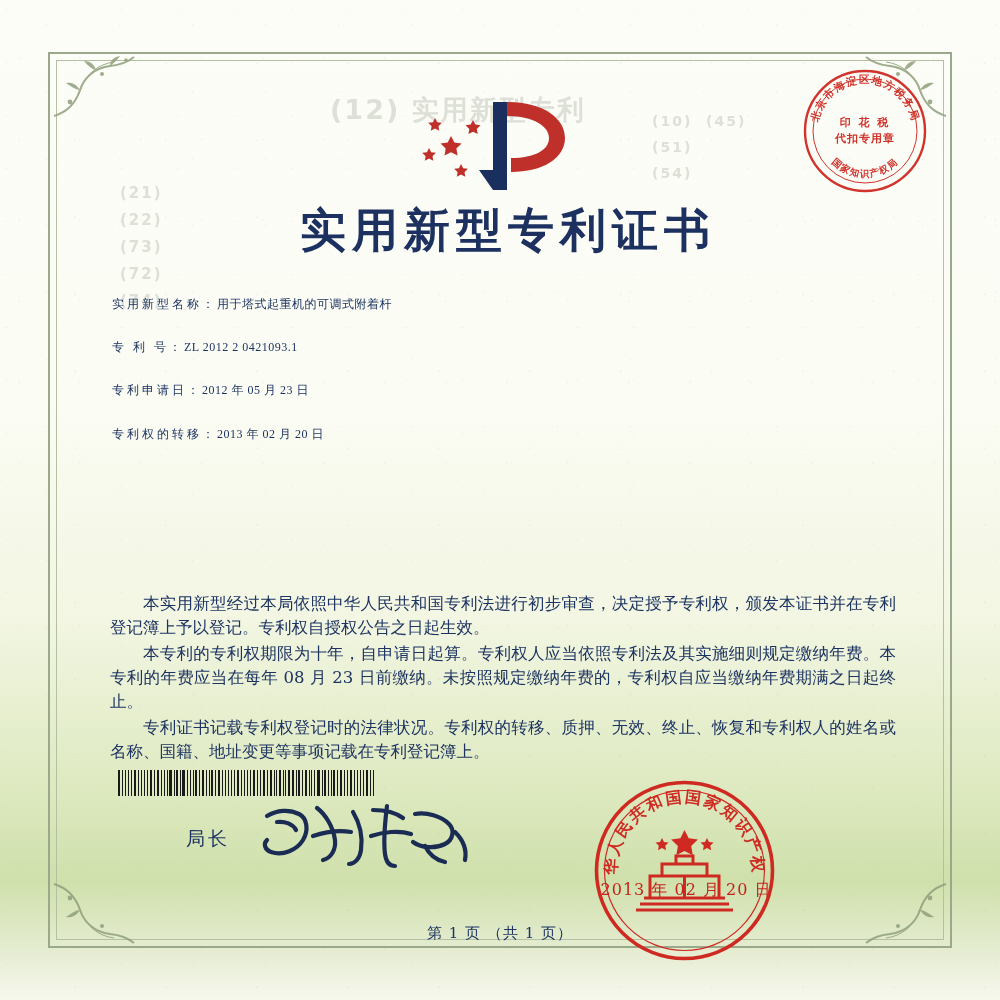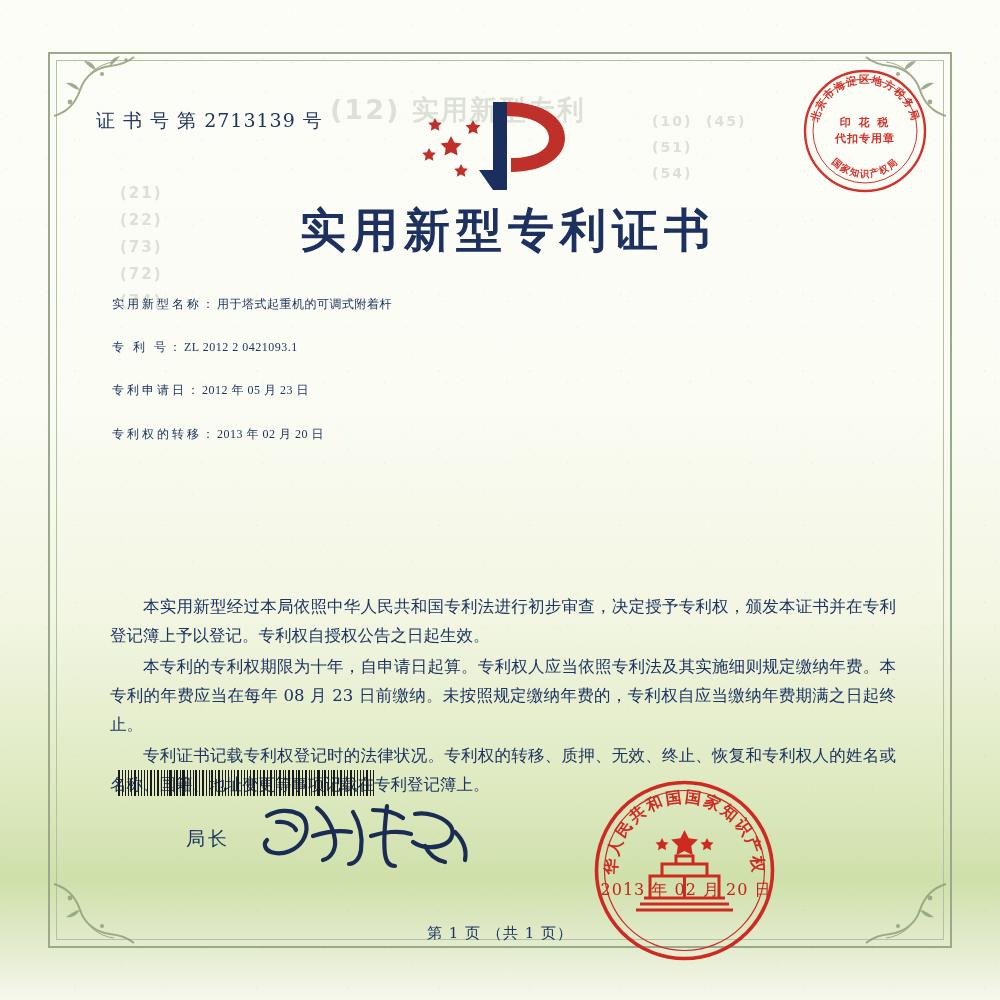--- a/index.html
+++ b/index.html
@@ -122,21 +122,21 @@
   }
   .f-label { letter-spacing: 3px; }
   .f-value { letter-spacing: .5px; }
 
   
   #body-text {
     position: absolute; left: 110px; right: 104px; top: 592px;
     font-family: "DejaVu Serif", serif;
     font-size: 16.5px;
     color: #1d3361;
-    line-height: 29px;
+    line-height: 24px;
     text-align: justify;
   }
   #body-text p { margin: 0 0 2px 0; text-indent: 2em; }
 
   
   #barcode {
     position: absolute; left: 118px; top: 770px;
     width: 258px; height: 26px;
     display: flex; align-items: stretch;
   }
@@ -227,21 +227,20 @@
       <path d="M30 36 C26 30 22 28 16 29 C22 33 26 36 30 36 Z" fill="currentColor"></path>
       <circle cx="20" cy="48" r="2.4" fill="currentColor"></circle>
       <circle cx="52" cy="20" r="2" fill="currentColor"></circle>
     </svg>
   </div>
 
   <div class="ghost" id="ghost-title">(12) 实用新型专利</div>
   <div class="ghost" id="ghost-col-a">(21)<br>(22)<br>(73)<br>(72)<br>(74)</div>
   <div class="ghost" id="ghost-col-b">(10)&nbsp;&nbsp;(45)<br>(51)<br>(54)</div>
 
-  <div id="cert-no">证 书 号 第 2713139 号</div>
 
   <div id="logo">
     <svg viewBox="0 0 175 100">
       <path d="M78 6 L92 6 L92 94 L78 94 Z" fill="#1b2f5e"></path>
       <path d="M92 6 C128 6 150 22 150 42 C150 62 128 76 96 76 L96 62 C120 62 134 54 134 42 C134 30 118 20 92 20 Z" fill="#c0302a"></path>
       <path d="M78 94 L64 74 L78 74 Z" fill="#1b2f5e"></path>
       <g fill="#c0302a">
         <path d="M36 40 l3.4 6.4 7.2 1 -5.2 5.1 1.2 7.1 -6.6 -3.4 -6.5 3.4 1.2 -7.1 -5.2 -5.1 7.2 -1 Z"></path>
         <path d="M58 24 l2.4 4.6 5.2 .7 -3.8 3.7 .9 5.1 -4.7 -2.4 -4.6 2.4 .9 -5.1 -3.8 -3.7 5.2 -.7 Z"></path>
         <path d="M20 22 l2.2 4.2 4.7 .6 -3.4 3.4 .8 4.6 -4.3 -2.2 -4.2 2.2 .8 -4.6 -3.4 -3.4 4.7 -.6 Z"></path>

